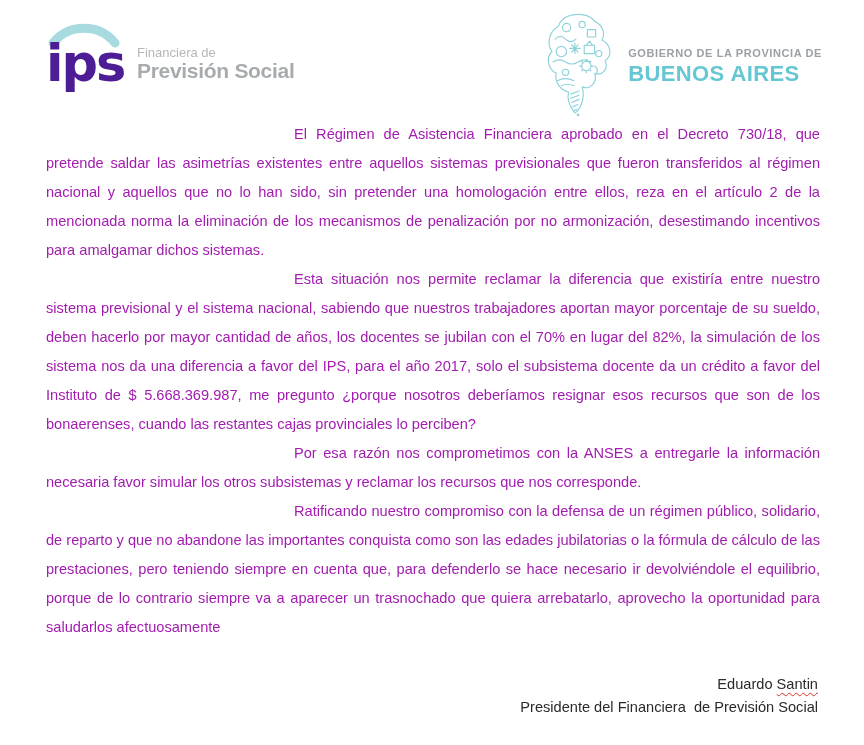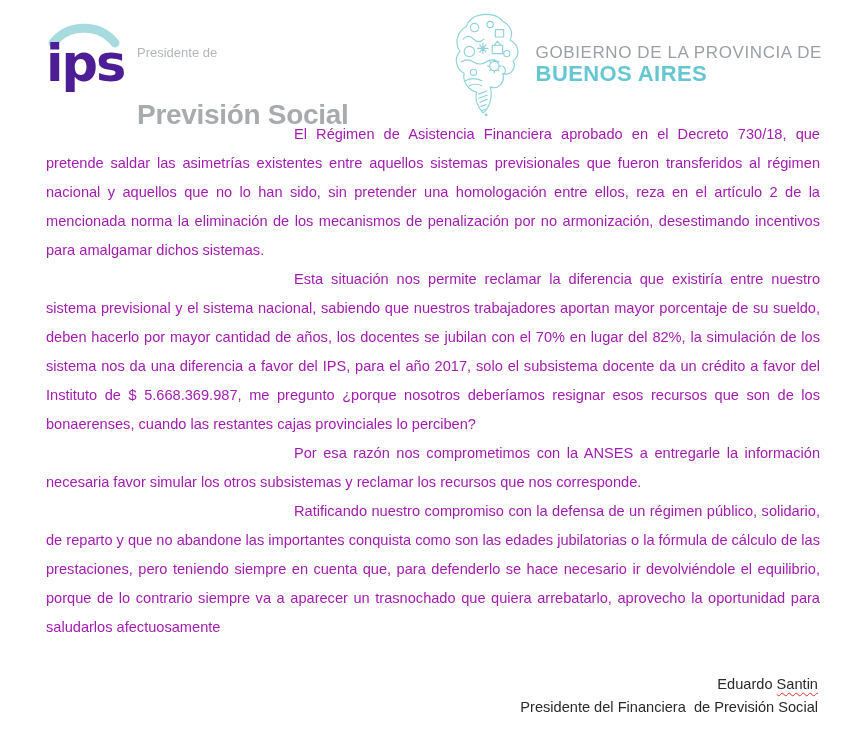--- a/index.html
+++ b/index.html
@@ -43,42 +43,41 @@
   .ips-org { margin-left: 13px; padding-top: 26px; }
   .ips-org-line1 {
     display: block;
     color: #b4b7b9;
     font-size: 13px;
     line-height: 14px;
   }
   .ips-org-line2 {
     display: block;
     color: #a8abad;
-    font-size: 28px;
+    font-size: 21px;
     font-weight: bold;
     line-height: 22px;
     letter-spacing: -0.3px;
-    margin-top: 44px;
   }
 
   
   .gov-logo {
     position: absolute;
     right: 42px;
     top: 12px;
     display: flex;
     align-items: flex-start;
   }
   .map-wrap { width: 80px; height: 104px; }
   .gov-text { padding-top: 34px; margin-left: 10px; }
   .gov-line1 {
     display: block;
     color: #9aa0a5;
-    font-size: 17px;
-    font-weight: normal;
+    font-size: 11px;
+    font-weight: bold;
     letter-spacing: 0.6px;
     line-height: 14px;
   }
   .gov-line2 {
     display: block;
     color: #66c7d2;
     font-size: 22px;
     font-weight: bold;
     letter-spacing: 0.4px;
     line-height: 28px;
@@ -122,21 +121,21 @@
   <header class="letterhead">
 
     <div class="ips-logo">
       <div class="ips-mark">
         <svg class="ips-arc" width="74" height="28" viewBox="0 0 74 28">
           <path d="M6 23 A 40 40 0 0 1 68 23" fill="none" stroke="#a7dbe0" stroke-width="9" stroke-linecap="round"></path>
         </svg>
         <span class="ips-acronym">ips</span>
       </div>
       <div class="ips-org">
-        <span class="ips-org-line1">Presidente de</span>
+        <span class="ips-org-line1">Financiera de</span>
         <span class="ips-org-line2">Previsión Social</span>
       </div>
     </div>
 
     <div class="gov-logo">
       <div class="map-wrap">
         <svg width="80" height="104" viewBox="0 0 72 100">
           <g fill="none" stroke="#8ed2da" stroke-width="1.1" stroke-linecap="round" stroke-linejoin="round">
 
             <path d="M30 3

